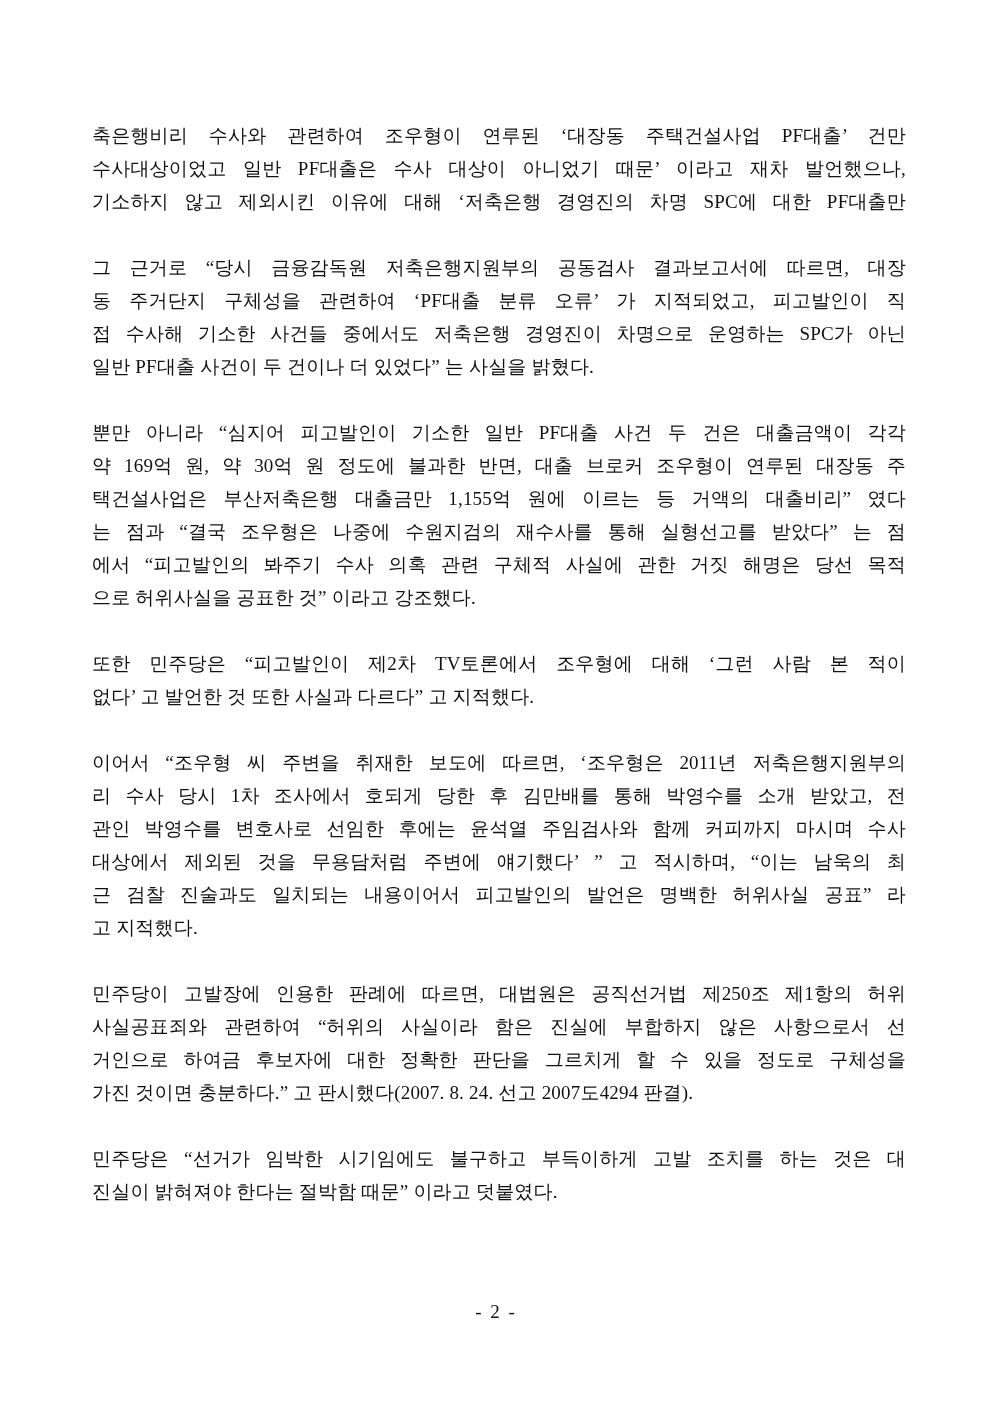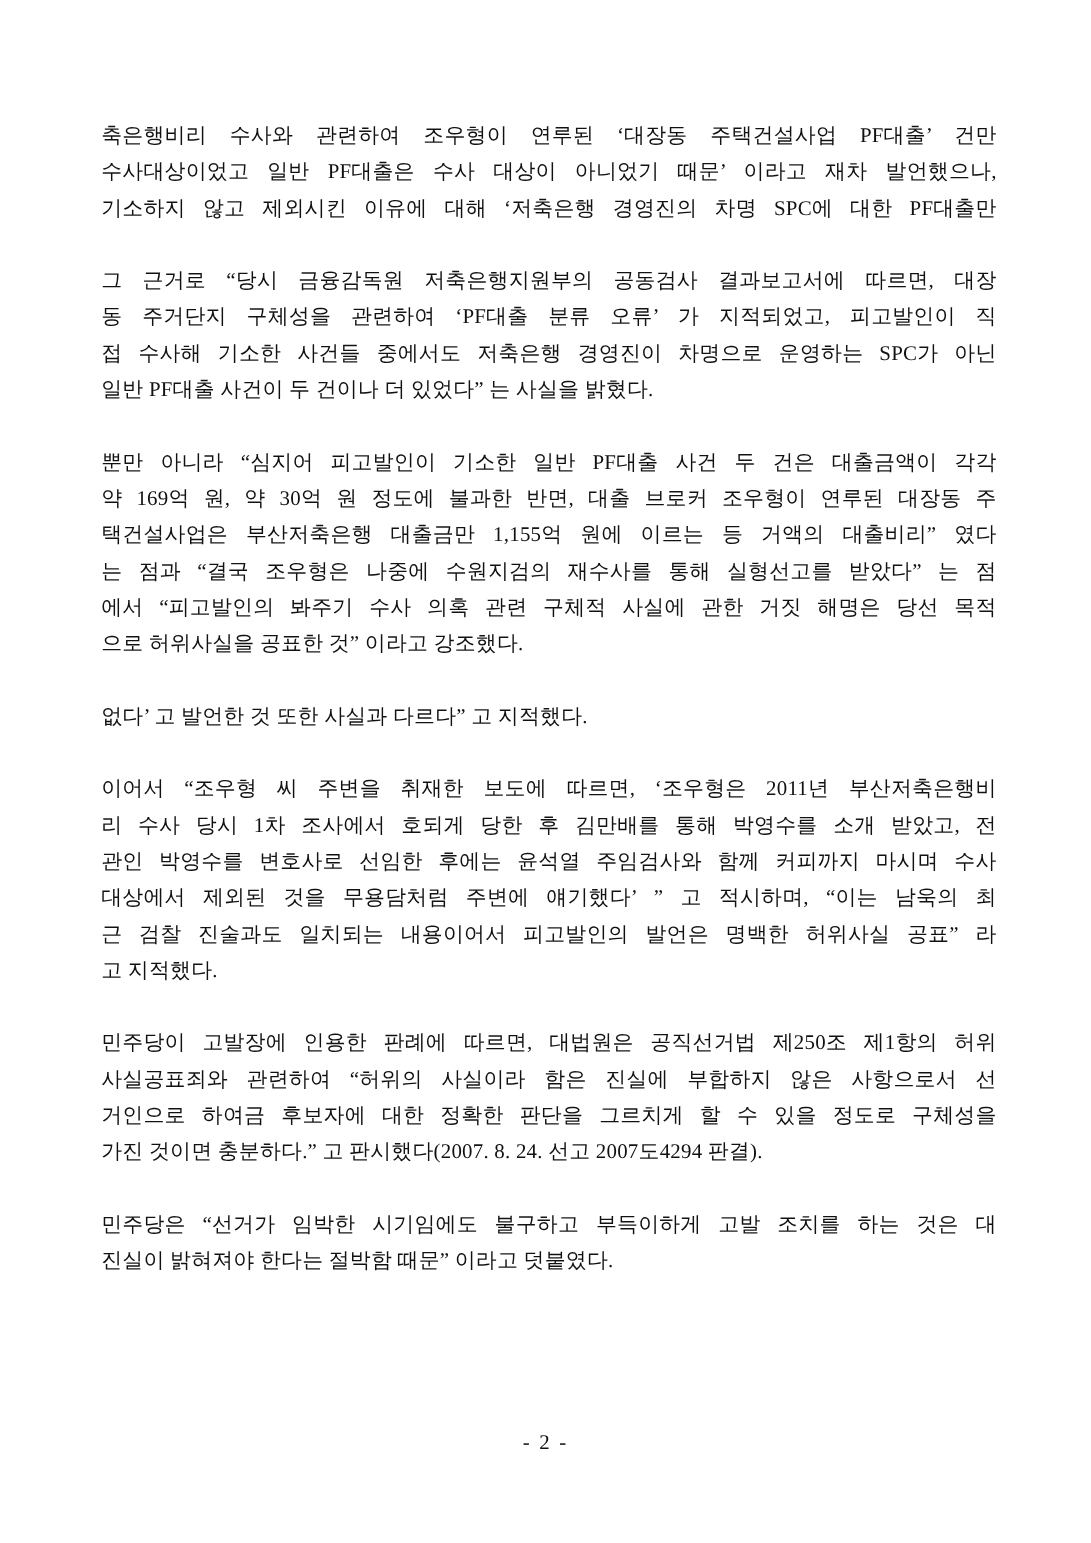--- a/index.html
+++ b/index.html
@@ -15,21 +15,21 @@
     font-family: "Liberation Serif", "DejaVu Serif", serif;
     color: #111111;
   }
   .page {
     position: absolute;
     left: 92px;
     top: 107px;
     width: 814px;
   }
   .para {
-    margin: 0 0 33px 0;
+    margin: 12px 0 33px 0;
   }
   .line {
     font-size: 19px;
     line-height: 33px;
     letter-spacing: 0.2px;
     word-break: break-all;
     white-space: normal;
     text-align: justify;
     text-align-last: justify;
     -moz-text-align-last: justify;
@@ -72,25 +72,26 @@
   <div class="para">
     <div class="line">뿐만 아니라 “심지어 피고발인이 기소한 일반 PF대출 사건 두 건은 대출금액이 각각</div>
     <div class="line">약 169억 원, 약 30억 원 정도에 불과한 반면, 대출 브로커 조우형이 연루된 대장동 주</div>
     <div class="line">택건설사업은 부산저축은행 대출금만 1,155억 원에 이르는 등 거액의 대출비리” 였다</div>
     <div class="line">는 점과 “결국 조우형은 나중에 수원지검의 재수사를 통해 실형선고를 받았다” 는 점</div>
     <div class="line">에서 “피고발인의 봐주기 수사 의혹 관련 구체적 사실에 관한 거짓 해명은 당선 목적</div>
     <div class="line last">으로 허위사실을 공표한 것” 이라고 강조했다.</div>
   </div>
 
   <div class="para">
+    <div class="line">또한 민주당은 “피고발인이 제2차 TV토론에서 조우형에 대해 ‘그런 사람 본 적이</div>
     <div class="line last">없다’ 고 발언한 것 또한 사실과 다르다” 고 지적했다.</div>
   </div>
 
   <div class="para">
-    <div class="line">이어서 “조우형 씨 주변을 취재한 보도에 따르면, ‘조우형은 2011년 부산저축은행비</div>
+    <div class="line">이어서 “조우형 씨 주변을 취재한 보도에 따르면, ‘조우형은 2011년 저축은행지원부의</div>
     <div class="line">리 수사 당시 1차 조사에서 호되게 당한 후 김만배를 통해 박영수를 소개 받았고, 전</div>
     <div class="line">관인 박영수를 변호사로 선임한 후에는 윤석열 주임검사와 함께 커피까지 마시며 수사</div>
     <div class="line">대상에서 제외된 것을 무용담처럼 주변에 얘기했다’ ” 고 적시하며, “이는 남욱의 최</div>
     <div class="line">근 검찰 진술과도 일치되는 내용이어서 피고발인의 발언은 명백한 허위사실 공표” 라</div>
     <div class="line last">고 지적했다.</div>
   </div>
 
   <div class="para">
     <div class="line">민주당이 고발장에 인용한 판례에 따르면, 대법원은 공직선거법 제250조 제1항의 허위</div>
     <div class="line">사실공표죄와 관련하여 “허위의 사실이라 함은 진실에 부합하지 않은 사항으로서 선</div>

